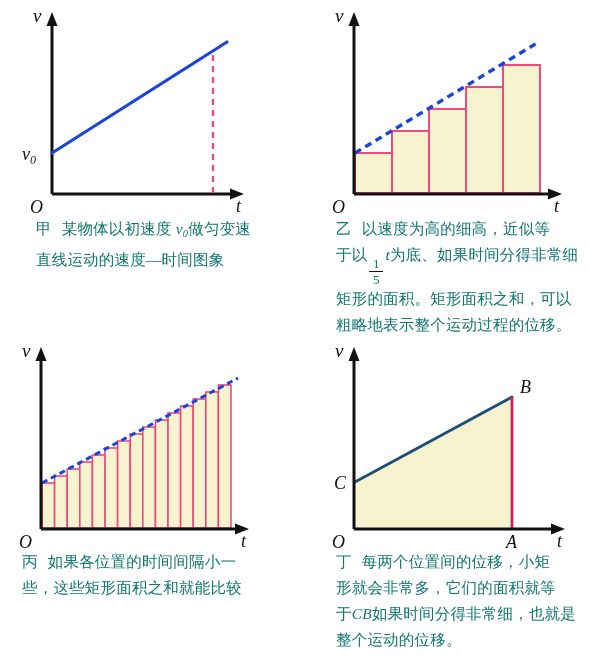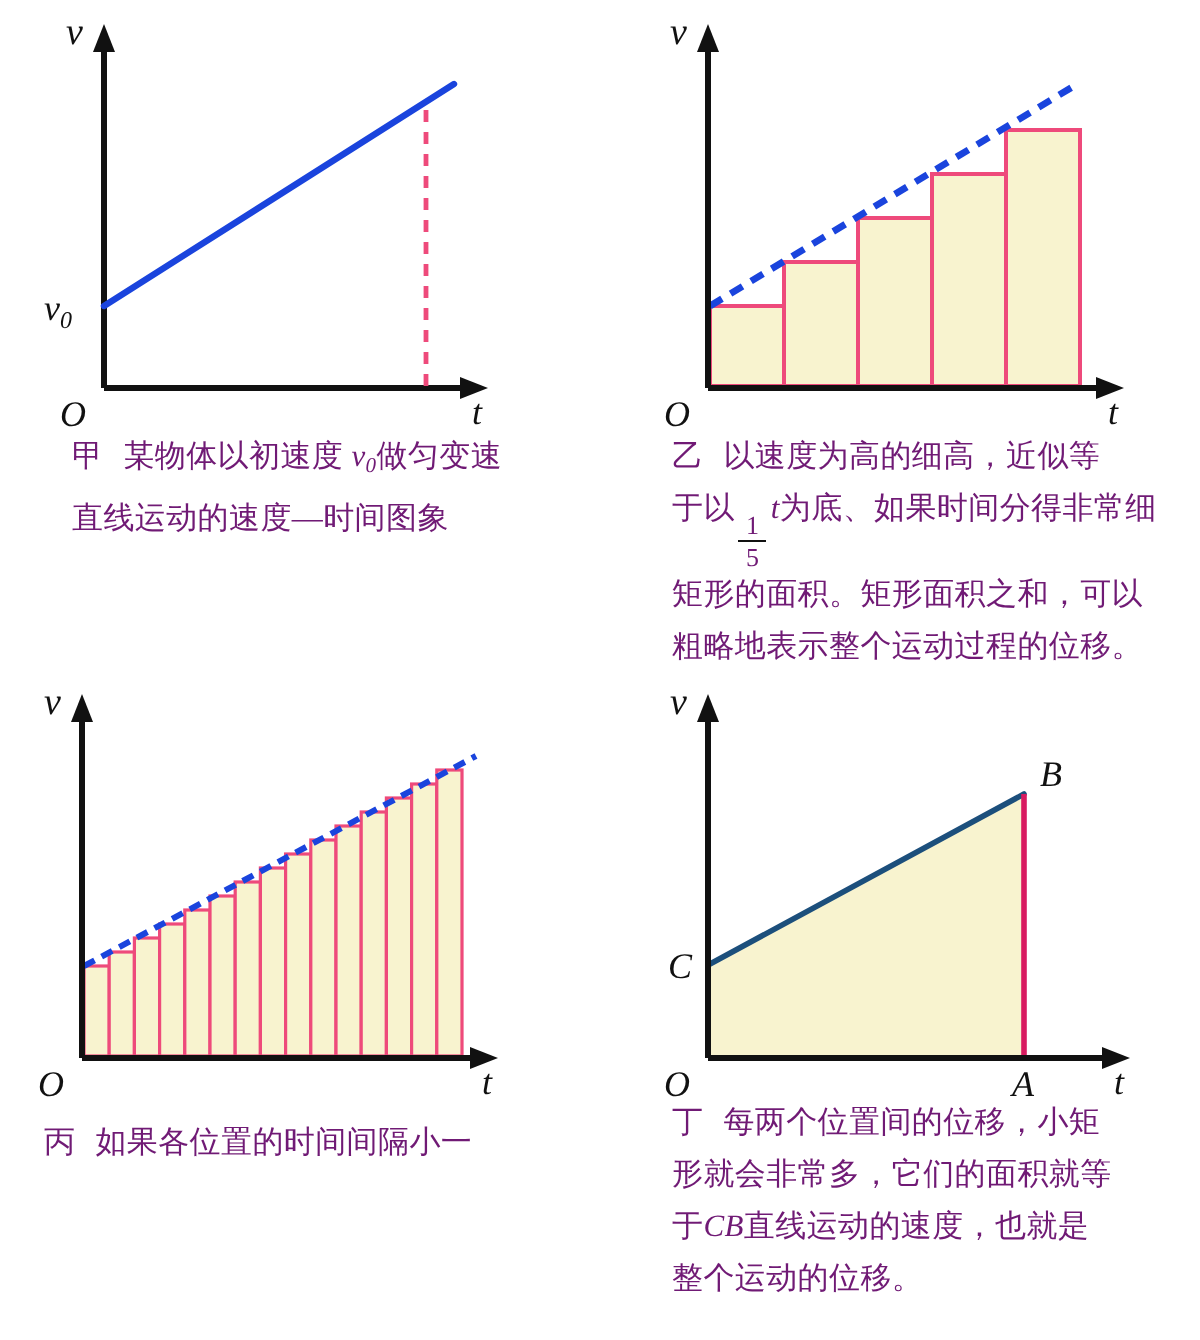--- a/index.html
+++ b/index.html
@@ -14,26 +14,26 @@
   .p-bing{left:0;top:335px;}
   .p-ding{left:300px;top:335px;}
 
   .plot{position:absolute;left:0;top:0;width:300px;height:215px;}
   .plot svg{display:block;}
 
   .caption{
     position:absolute;left:0;width:300px;
     font-family:"Liberation Serif","DejaVu Serif",serif;
     font-size:15.5px;line-height:26px;
-    color:#701a75;
+    color:#0f766e;
     letter-spacing:.2px;
   }
   .cap-jia{top:216px;padding-left:36px;padding-right:8px;}
   .cap-yi{top:216px;padding-left:36px;padding-right:8px;}
-  .cap-bing{top:224px;padding-left:22px;padding-right:10px;}
+  .cap-bing{top:214px;padding-left:22px;padding-right:10px;}
   .cap-ding{top:214px;padding-left:36px;padding-right:8px;}
 
   .cap-line{display:block;white-space:nowrap;}
   .gap{display:inline-block;width:10px;}
 
   .frac{
     display:inline-flex;flex-direction:column;align-items:center;
     vertical-align:-8px;margin:0 2px;line-height:1;
     font-family:"Liberation Serif","DejaVu Serif",serif;
   }
@@ -146,20 +146,21 @@
 
       <text class="axlabel" x="22" y="22" font-size="19" fill="#111">v</text>
       <text class="axlabel" x="241" y="212" font-size="18" fill="#111">t</text>
       <text class="axlabel" x="19" y="213" font-size="18" fill="#111">O</text>
     </svg>
   </div>
   <div class="caption cap-bing">
     <span class="cap-line">
       <span>丙</span><span class="gap"></span><span>如果各位置的时间间隔小一</span>
     </span>
+    <span class="cap-line">些，这些矩形面积之和就能比较</span>
   </div>
 </div>
 
 <div class="panel p-ding">
   <div class="plot">
     <svg width="300" height="215" viewBox="0 0 300 215" xmlns="http://www.w3.org/2000/svg">
 
       <polygon points="55,193 55,147 212,62 212,193" fill="#f8f3cf" stroke="none"></polygon>
 
       <line x1="55" y1="147" x2="212" y2="62" stroke="#1c4f7c" stroke-width="2.8" stroke-linecap="round"></line>
@@ -178,17 +179,17 @@
       <text class="axlabel" x="220" y="58" font-size="18" fill="#111">B</text>
       <text class="axlabel" x="206" y="213" font-size="18" fill="#111">A</text>
     </svg>
   </div>
   <div class="caption cap-ding">
     <span class="cap-line">
       <span>丁</span><span class="gap"></span><span>每两个位置间的位移，小矩</span>
     </span>
     <span class="cap-line">形就会非常多，它们的面积就等</span>
     <span class="cap-line">
-      <span>于</span><span class="ital">CB</span><span>直线运动的速度，也就是</span>
+      <span>于</span><span class="ital">CB</span><span>如果时间分得非常细，也就是</span>
     </span>
     <span class="cap-line">整个运动的位移。</span>
   </div>
 </div>
 
 </body></html>

